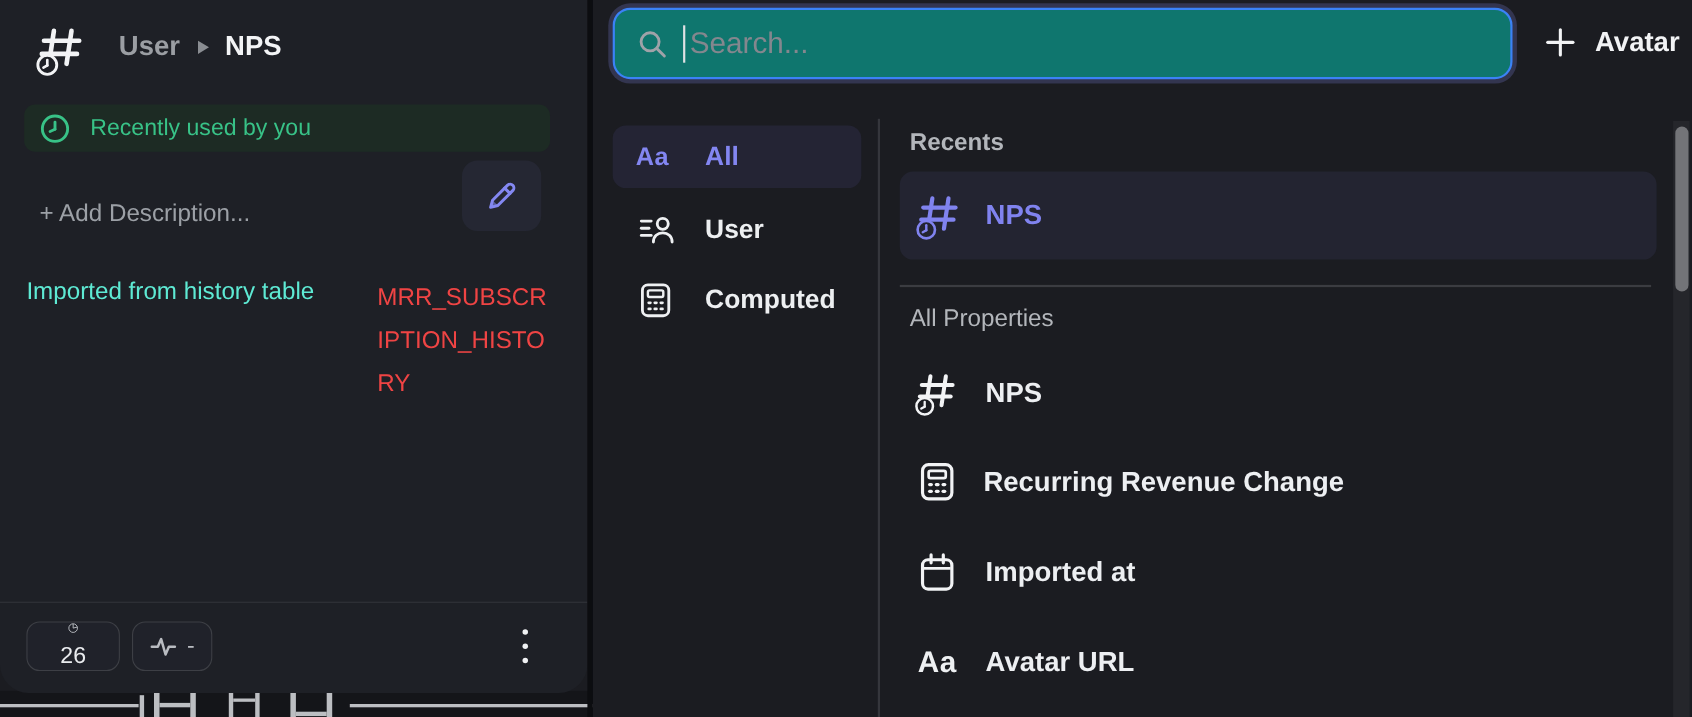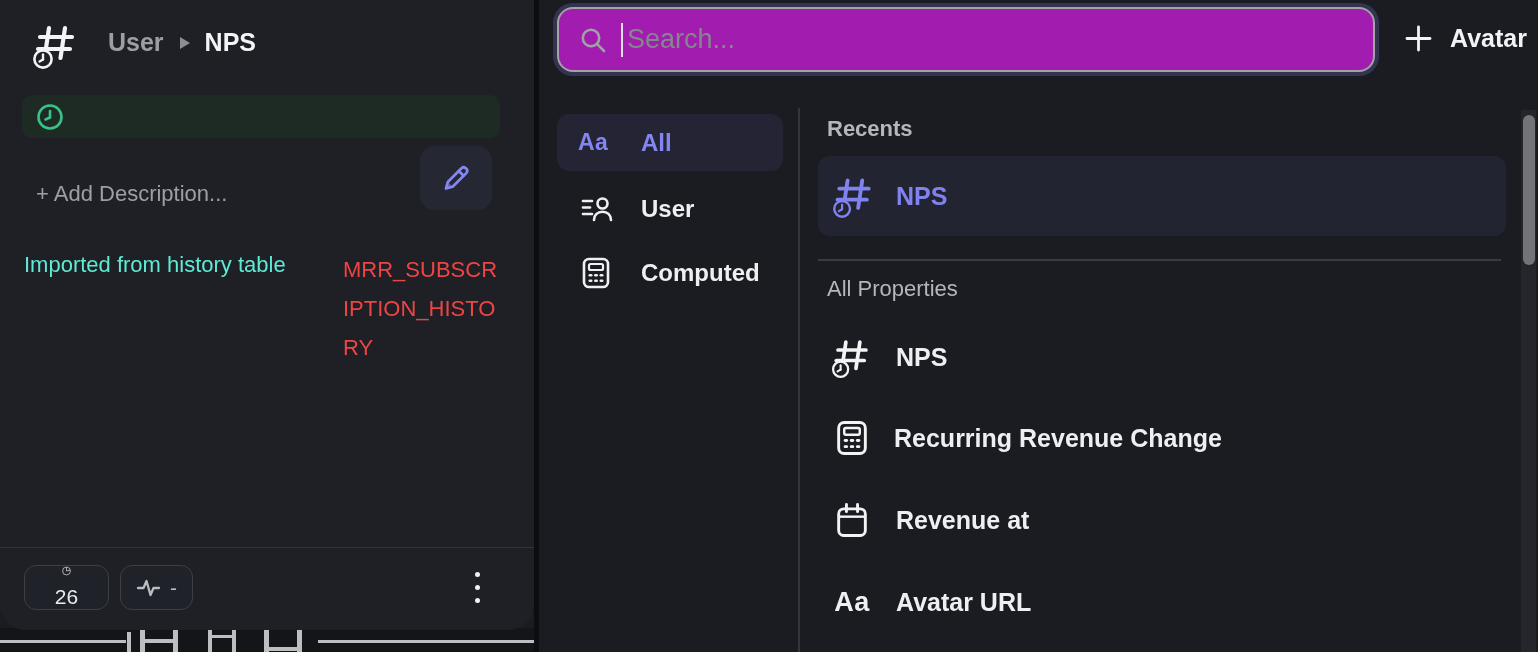--- a/index.html
+++ b/index.html
@@ -59,21 +59,21 @@
   .kebab span { width:5px; height:5px; border-radius:50%; background:#f0f1f3; }
 
   
   .v-gap { position:absolute; left:534px; top:0; width:5px; height:652px; background:#0c0d10; }
 
   
   .modal { position:absolute; left:539px; top:0; width:999px; height:652px; background:#1b1c21; }
 
   .search-box {
     position:absolute; left:18px; top:7px; width:818px; height:65px;
-    background:#a21caf; border:2px solid #a3a3a3; border-radius:16px;
+    background:#0f766e; border:2px solid #3b82f6; border-radius:16px;
     box-shadow:0 0 0 4px rgba(110,112,190,0.30);
     display:flex; align-items:center; padding:0 20px; gap:14px;
   }
   .search-input {
     flex:1; background:transparent; border:none; outline:none;
     font-family:"Liberation Sans", sans-serif; font-size:27px; color:#e8eaed; caret-color:#e8eaed;
   }
   .search-input::placeholder { color:#84878e; }
   .caret { width:2px; height:34px; background:#dfe1e4; margin-right:-10px; }
 
@@ -161,20 +161,21 @@
     </span>
     <span class="crumb-current">NPS</span>
   </div>
 
   <div class="recent-pill">
     <svg width="28" height="28" viewBox="0 0 28 28">
       <circle cx="14" cy="14" r="11.5" fill="none" stroke="#38c287" stroke-width="2.6"></circle>
       <line x1="14" y1="8" x2="14" y2="14.5" stroke="#38c287" stroke-width="2.6" stroke-linecap="round"></line>
       <line x1="14" y1="14.5" x2="9.5" y2="16.5" stroke="#38c287" stroke-width="2.6" stroke-linecap="round"></line>
     </svg>
+    <span>Recently used by you</span>
   </div>
 
   <div class="add-desc">+ Add Description...</div>
 
   <div class="edit-btn">
     <svg width="34" height="34" viewBox="0 0 34 34">
       <path d="M7 27.5 L8.8 21 L22.5 7.3 a3.4 3.4 0 0 1 4.8 4.8 L13.6 25.8 L7 27.5 Z" fill="none" stroke="#8488f2" stroke-width="2.7" stroke-linejoin="round" stroke-linecap="round"></path>
       <line x1="19.8" y1="10" x2="24.6" y2="14.8" stroke="#8488f2" stroke-width="2.7" stroke-linecap="round"></line>
       <path d="M8.8 21 L13.6 25.8 L7 27.5 Z" fill="#8488f2" opacity="0.55"></path>
     </svg>
@@ -327,21 +328,21 @@
 
   <div class="prop-item" style="top:498px;">
     <span class="picon">
       <svg width="40" height="40" viewBox="0 0 36 36">
         <rect x="6" y="8" width="24" height="24" rx="4.5" fill="none" stroke="#f2f3f5" stroke-width="2.6"></rect>
         <line x1="13" y1="4" x2="13" y2="10.5" stroke="#f2f3f5" stroke-width="2.6" stroke-linecap="round"></line>
         <line x1="23" y1="4" x2="23" y2="10.5" stroke="#f2f3f5" stroke-width="2.6" stroke-linecap="round"></line>
         <line x1="7" y1="15" x2="29" y2="15" stroke="#f2f3f5" stroke-width="2.2"></line>
       </svg>
     </span>
-    <span>Revenue at</span>
+    <span>Imported at</span>
   </div>
 
   <div class="prop-item" style="top:580px;">
     <span class="picon aa-glyph aa-white" style="font-size:27px;">Aa</span>
     <span>Avatar URL</span>
   </div>
 
   <div class="scroll-track">
     <div class="scroll-thumb"></div>
   </div>

